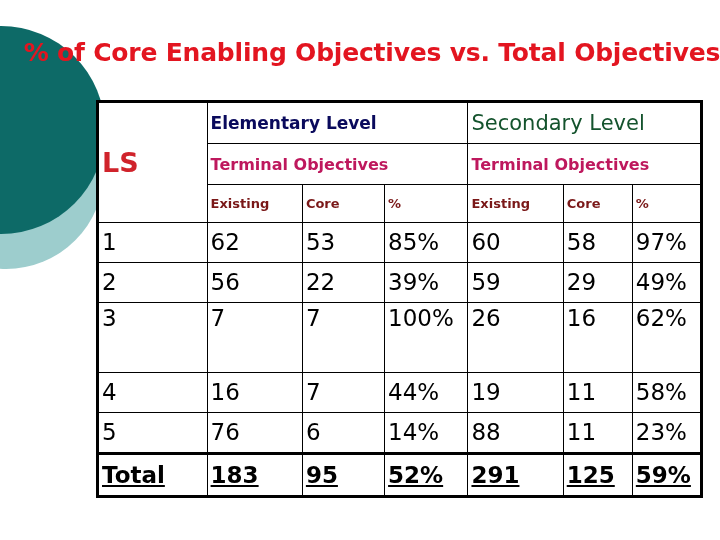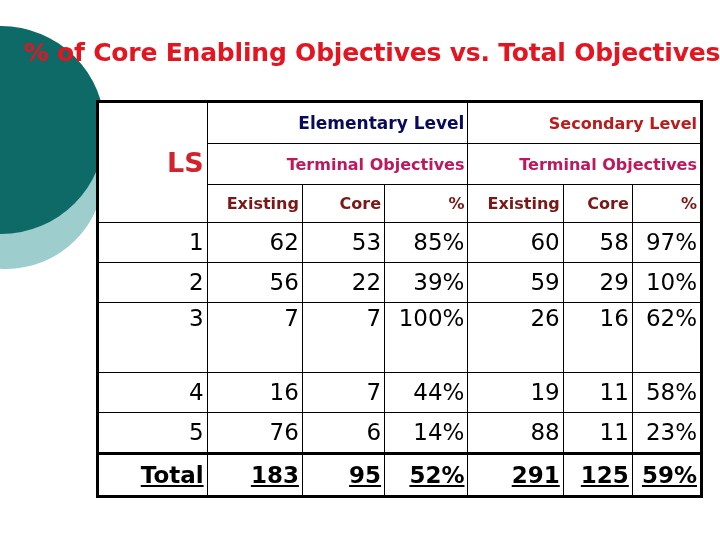--- a/index.html
+++ b/index.html
@@ -63,21 +63,21 @@
   }
   table.obj {
     border-collapse: collapse;
     table-layout: fixed;
     width: 607px;
     background: #ffffff;
     border: 3px solid #000000;
   }
   table.obj td {
     border: 1px solid #000000;
-    text-align: right;
+    text-align: left;
     vertical-align: middle;
     padding: 2px 3px;
     font-family: "DejaVu Sans", sans-serif;
   }
 
   
   col.c-ls   { width: 92px; }
   col.c-ee   { width: 80px; }
   col.c-ec   { width: 69px; }
   col.c-ep   { width: 70px; }
@@ -92,34 +92,34 @@
     font-weight: bold;
     font-family: "Liberation Sans", sans-serif;
   }
   .hdr-level-elem {
     color: #0a0a5c;
     font-size: 17px;
     font-weight: bold;
     height: 36px;
   }
   .hdr-level-sec {
-    color: #b91c1c;
-    font-size: 16px;
-    font-weight: bold;
+    color: #14532d;
+    font-size: 21px;
+    font-weight: normal;
     height: 36px;
   }
   .hdr-terminal {
     color: #be185d;
     font-size: 16px;
     font-weight: bold;
     height: 36px;
   }
   .hdr-sub {
     color: #7a1818;
-    font-size: 16px;
+    font-size: 13px;
     font-weight: bold;
     height: 33px;
   }
 
   
   .cell-data {
     font-family: "DejaVu Sans", sans-serif;
     font-size: 23px;
     font-weight: normal;
     color: #000000;
@@ -185,21 +185,21 @@
           <td class="cell-data">58</td>
           <td class="cell-data">97%</td>
         </tr>
         <tr>
           <td class="cell-data">2</td>
           <td class="cell-data">56</td>
           <td class="cell-data">22</td>
           <td class="cell-data">39%</td>
           <td class="cell-data">59</td>
           <td class="cell-data">29</td>
-          <td class="cell-data">10%</td>
+          <td class="cell-data">49%</td>
         </tr>
         <tr class="row-tall">
           <td class="cell-data">3</td>
           <td class="cell-data">7</td>
           <td class="cell-data">7</td>
           <td class="cell-data wrapcell">100%</td>
           <td class="cell-data">26</td>
           <td class="cell-data">16</td>
           <td class="cell-data">62%</td>
         </tr>

